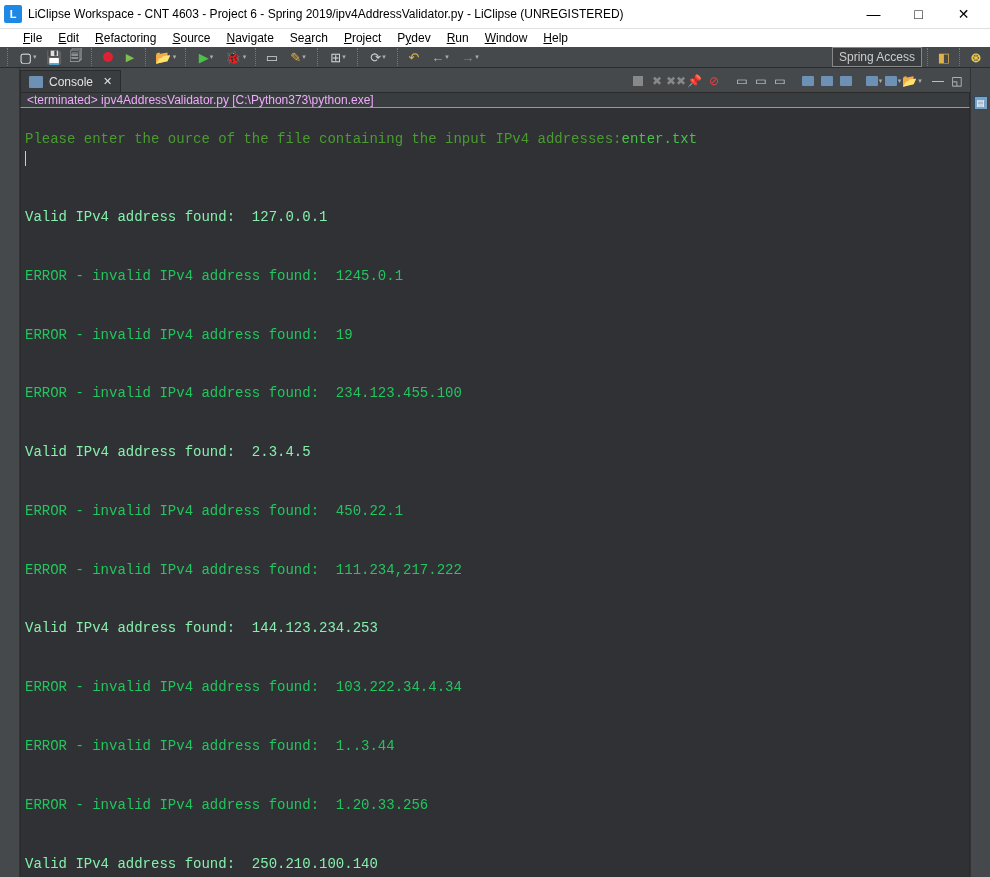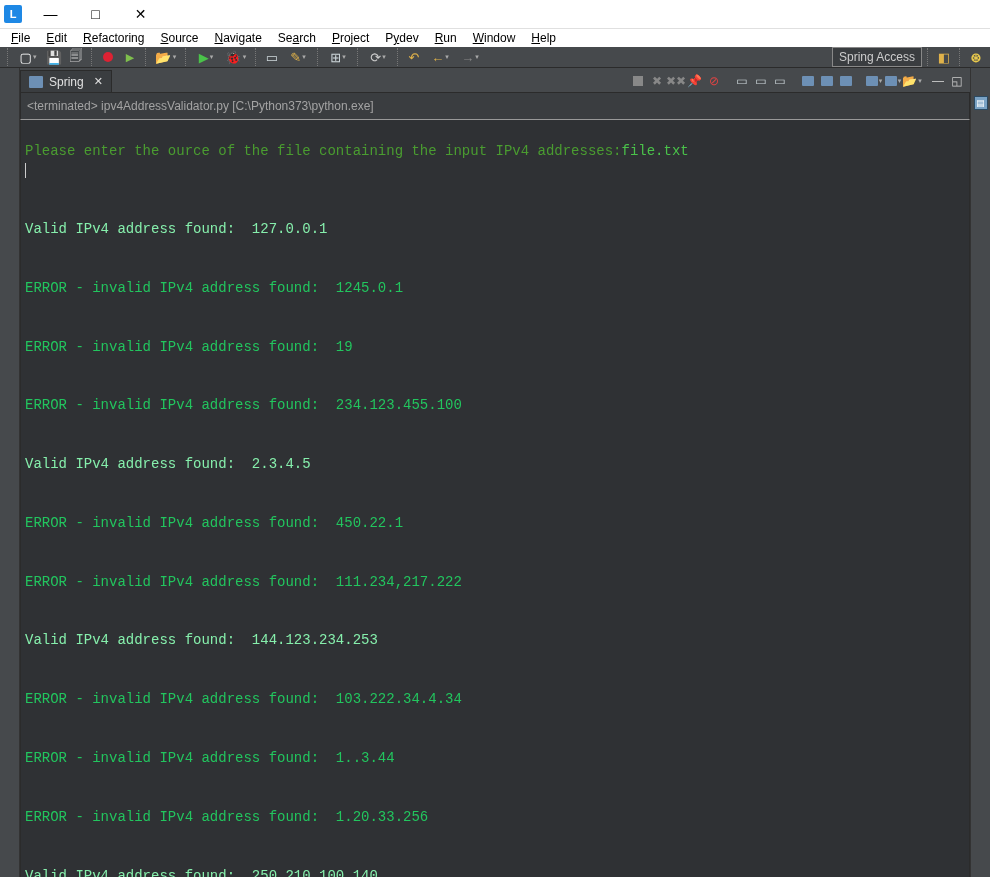--- a/index.html
+++ b/index.html
@@ -47,21 +47,21 @@
     font-size: 14px;
     cursor: pointer;
   }
 
   
   .menubar {
     height: 22px;
     background: #fff;
     display: flex;
     align-items: center;
-    padding: 0 4px;
+    padding: 0 16px;
     gap: 2px;
   }
   .menubar span {
     padding: 2px 7px;
     font-size: 12px;
     cursor: pointer;
   }
   .menubar span u { text-decoration: underline; }
 
   
@@ -165,23 +165,23 @@
     padding-right: 4px;
     height:22px;
   }
   .tab-toolbar .tb-btn { width: 18px; height: 18px; font-size: 12px; }
 
   
   .terminated-line {
     margin-left: 20px;
     margin-right: 20px;
     background: #3a3d40;
-    color: #a3a3a3;
-    font-size: 12px;
-    padding: 6px 6px;
+    color: #f0abfc;
+    font-size: 12px;
+    padding: 0 6px;
     border: 1px solid #2b2b2b;
     border-bottom: 1px solid #999;
   }
 
   
   .console-body {
     margin-left: 20px;
     margin-right: 20px;
     flex: 1;
     background: #2f3134;
@@ -220,20 +220,21 @@
   .ico-err { color:#d44; }
   .ico-doc { color:#cfd8dc; }
   .ico-cons { width:12px;height:10px;background:#6d90b5; border-radius:1px;}
   .ico-py { color:#e8c84c; font-weight:bold;}
 </style>
 </head>
 <body>
 
 <div class="titlebar">
   <div class="app-icon">L</div>
+  <div class="title-text">LiClipse Workspace - CNT 4603 - Project 6 - Spring 2019/ipv4AddressValidator.py - LiClipse (UNREGISTERED)</div>
   <div class="win-controls">
     <div class="win-btn">—</div>
     <div class="win-btn">□</div>
     <div class="win-btn">✕</div>
   </div>
 </div>
 
 <div class="menubar">
   <span><u>F</u>ile</span>
   <span><u>E</u>dit</span>
@@ -316,21 +317,21 @@
 <div class="workarea">
 
   <div class="gutter-left"></div>
   <div class="gutter-right">
     <div class="mini-icon">▤</div>
   </div>
 
   <div class="tabrow">
     <div class="tab">
       <span class="tab-icon"></span>
-      <span>Spring</span>
+      <span>Console</span>
       <span class="close">✕</span>
     </div>
     <div class="tab-toolbar">
       <div class="tb-btn">
           <span class="ico-stop"></span>
         </div>
       <div class="tb-btn">
           <span class="ico-x">✖</span>
         </div>
       <div class="tb-btn">
@@ -378,19 +379,19 @@
         </div>
       <div class="tb-btn">
           <span style="color:#ccc">◱</span>
         </div>
     </div>
   </div>
 
   <div class="terminated-line">&lt;terminated&gt; ipv4AddressValidator.py [C:\Python373\python.exe]</div>
 
   <div class="console-body">
-<span class="prompt">Please enter the ource of the file containing the input IPv4 addresses:</span><span>file.txt</span>
+<span class="prompt">Please enter the ource of the file containing the input IPv4 addresses:</span><span>enter.txt</span>
 <span class="cursor"></span>
 <div class="blank"></div>
 <div id="console-lines"><div class="line valid">Valid IPv4 address found:  127.0.0.1</div><div class="blank"></div><div class="blank"></div><div class="line error">ERROR - invalid IPv4 address found:  1245.0.1</div><div class="blank"></div><div class="blank"></div><div class="line error">ERROR - invalid IPv4 address found:  19</div><div class="blank"></div><div class="blank"></div><div class="line error">ERROR - invalid IPv4 address found:  234.123.455.100</div><div class="blank"></div><div class="blank"></div><div class="line valid">Valid IPv4 address found:  2.3.4.5</div><div class="blank"></div><div class="blank"></div><div class="line error">ERROR - invalid IPv4 address found:  450.22.1</div><div class="blank"></div><div class="blank"></div><div class="line error">ERROR - invalid IPv4 address found:  111.234,217.222</div><div class="blank"></div><div class="blank"></div><div class="line valid">Valid IPv4 address found:  144.123.234.253</div><div class="blank"></div><div class="blank"></div><div class="line error">ERROR - invalid IPv4 address found:  103.222.34.4.34</div><div class="blank"></div><div class="blank"></div><div class="line error">ERROR - invalid IPv4 address found:  1..3.44</div><div class="blank"></div><div class="blank"></div><div class="line error">ERROR - invalid IPv4 address found:  1.20.33.256</div><div class="blank"></div><div class="blank"></div><div class="line valid">Valid IPv4 address found:  250.210.100.140</div></div>
   </div>
 
 </div>
 
 </body></html>

